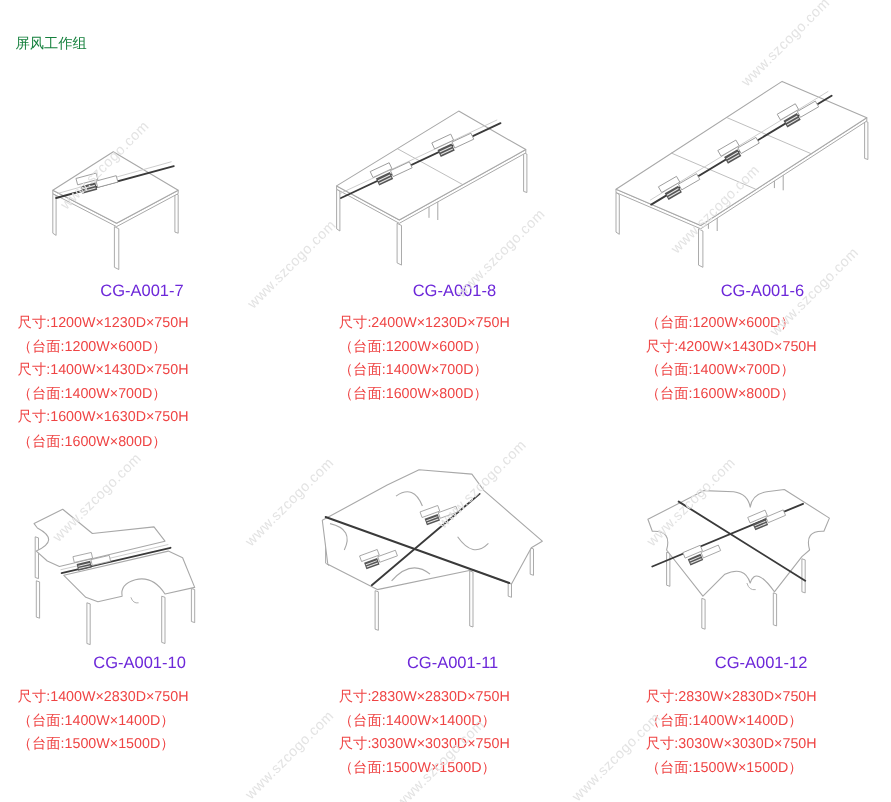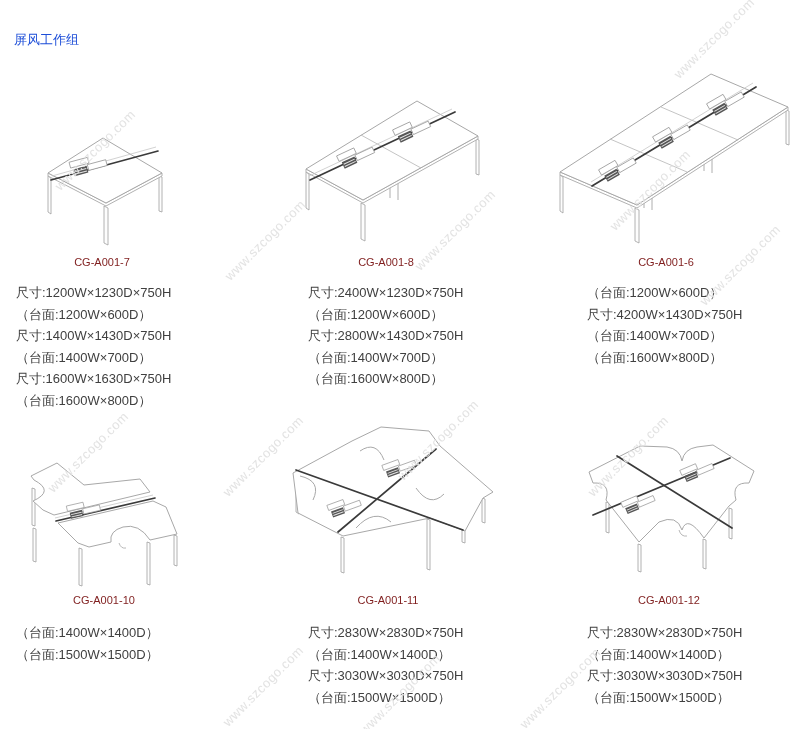--- a/index.html
+++ b/index.html
@@ -1,21 +1,21 @@
 <!DOCTYPE html>
 <html><head>
 <meta charset="utf-8">
 <style>
   html,body{margin:0;padding:0;background:#fff;}
   body{width:810px;height:729px;position:relative;overflow:hidden;
        font-family:"Liberation Sans","DejaVu Sans",sans-serif;}
   .abs{position:absolute;}
-  .page-title{left:14px;top:31px;font-size:13px;color:#1d4ed8;z-index:4;}
-  .code{width:130px;text-align:center;font-size:11px;color:#7f1d1d;z-index:4;}
-  .specs{font-size:13px;color:#404040;line-height:21.5px;white-space:nowrap;z-index:4;}
+  .page-title{left:14px;top:31px;font-size:13px;color:#15803d;z-index:4;}
+  .code{width:130px;text-align:right;font-size:15px;color:#6d28d9;z-index:4;}
+  .specs{font-size:13px;color:#ef4444;line-height:21.5px;white-space:nowrap;z-index:4;}
   .wm{color:#e3e3e3;font-size:13px;letter-spacing:.5px;white-space:nowrap;z-index:5;
       transform:translate(-50%,-50%) rotate(-45deg);pointer-events:none;}
   svg.draw{position:absolute;overflow:visible;z-index:2;}
   .top{fill:#ffffff;stroke:#a8a8a8;stroke-width:1;stroke-linejoin:round;}
   .band{fill:#ffffff;stroke:#a8a8a8;stroke-width:.9;stroke-linejoin:round;}
   .spine{fill:none;stroke:#3a3a3a;stroke-width:1.7;stroke-linecap:round;}
   .thin{fill:none;stroke:#c6c6c6;stroke-width:.8;}
   .seam{fill:none;stroke:#b5b5b5;stroke-width:.8;}
   .leg{fill:#fdfdfd;stroke:#9f9f9f;stroke-width:.8;}
   .aframe{fill:none;stroke:#a5a5a5;stroke-width:.9;}
@@ -157,32 +157,32 @@
   <div>尺寸:1200W×1230D×750H</div>
   <div>（台面:1200W×600D）</div>
   <div>尺寸:1400W×1430D×750H</div>
   <div>（台面:1400W×700D）</div>
   <div>尺寸:1600W×1630D×750H</div>
   <div>（台面:1600W×800D）</div>
 </div>
 <div class="abs specs" style="left:308px;top:282px">
   <div>尺寸:2400W×1230D×750H</div>
   <div>（台面:1200W×600D）</div>
-  <div>尺寸:2800W×1430D×750H</div>
   <div>（台面:1400W×700D）</div>
   <div>（台面:1600W×800D）</div>
 </div>
 <div class="abs specs" style="left:587px;top:282px">
   <div>（台面:1200W×600D）</div>
   <div>尺寸:4200W×1430D×750H</div>
   <div>（台面:1400W×700D）</div>
   <div>（台面:1600W×800D）</div>
 </div>
 
 <div class="abs specs" style="left:16px;top:622px">
+  <div>尺寸:1400W×2830D×750H</div>
   <div>（台面:1400W×1400D）</div>
   <div>（台面:1500W×1500D）</div>
 </div>
 <div class="abs specs" style="left:308px;top:622px">
   <div>尺寸:2830W×2830D×750H</div>
   <div>（台面:1400W×1400D）</div>
   <div>尺寸:3030W×3030D×750H</div>
   <div>（台面:1500W×1500D）</div>
 </div>
 <div class="abs specs" style="left:587px;top:622px">

